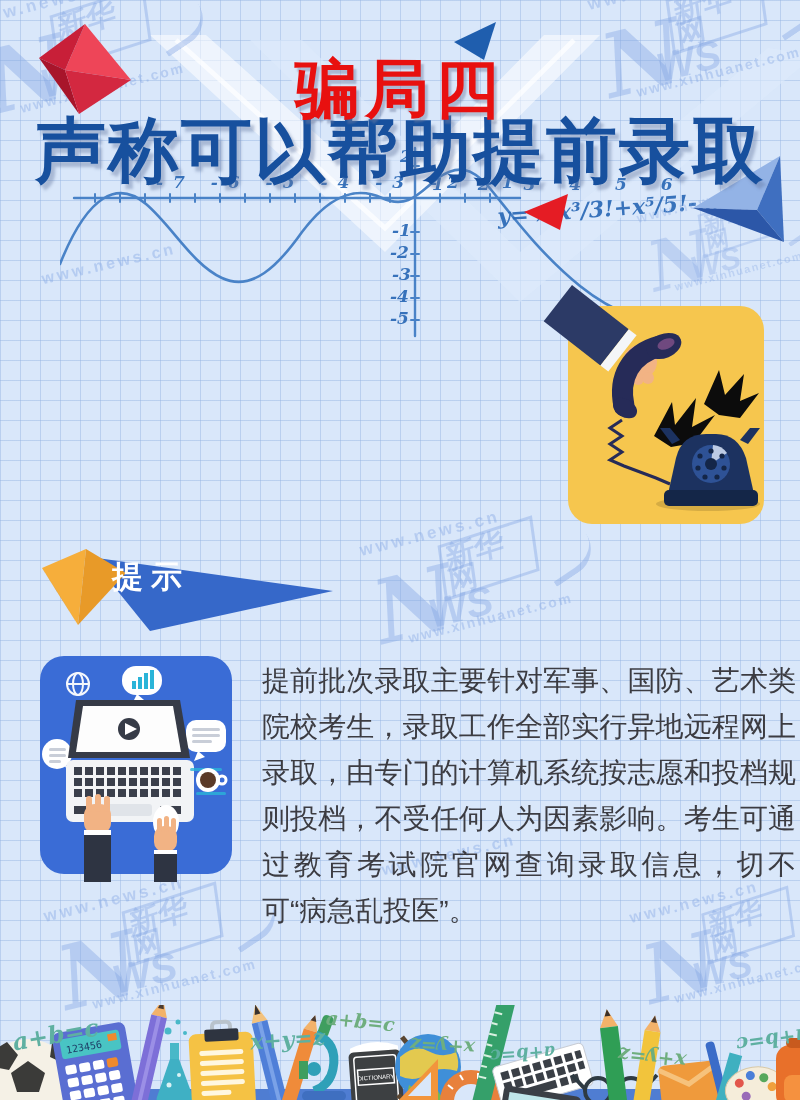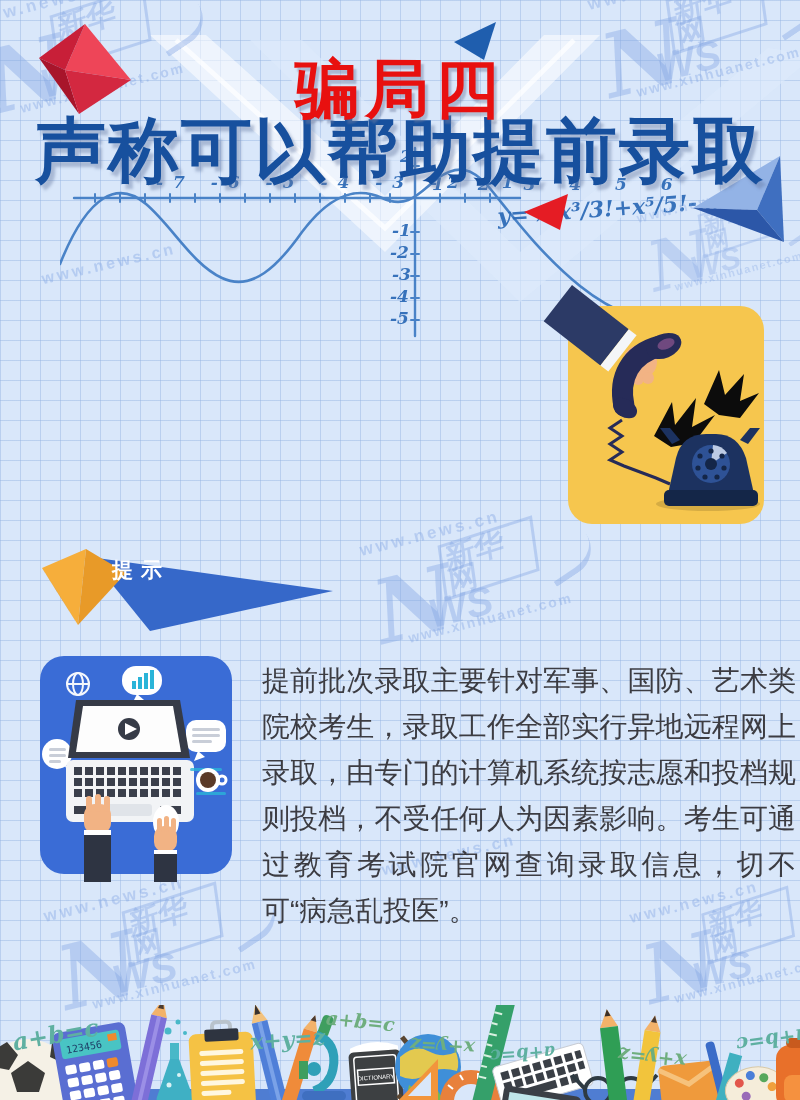--- a/index.html
+++ b/index.html
@@ -39,21 +39,21 @@
   .para{color:#3c3c42;text-align:justify;text-justify:inter-ideograph;z-index:4;}
   #para1{left:36px;top:322px;width:506px;font-size:28px;line-height:48px;}
   #para2{left:262px;top:630px;width:534px;font-size:28px;line-height:46px;}
   
   .card{z-index:4;border-radius:24px;}
   #phone-card{left:568px;top:306px;width:196px;height:218px;background:#f6c64e;}
   #laptop-card{left:40px;top:656px;width:192px;height:218px;background:#3a6cd6;}
   .card svg{position:absolute;left:0;top:0;overflow:visible;}
   
   #tip-banner{left:28px;top:541px;z-index:5;}
-  #tip-label{left:112px;top:556px;z-index:6;color:#ffffff;font-size:21px;font-weight:900;letter-spacing:8px;}
+  #tip-label{left:112px;top:556px;z-index:6;color:#ffffff;font-size:31px;font-weight:900;letter-spacing:8px;}
   
   #footer-art{left:0;top:1005px;z-index:5;}
   .doodle{position:absolute;z-index:6;font-weight:700;font-style:italic;font-family:"DejaVu Serif",serif;}
 </style>
 </head>
 <body>
 
 <div id="canvas">
 
   <svg class="abs" style="left:0;top:0;z-index:1;" width="830" height="360" viewBox="0 0 830 360">

